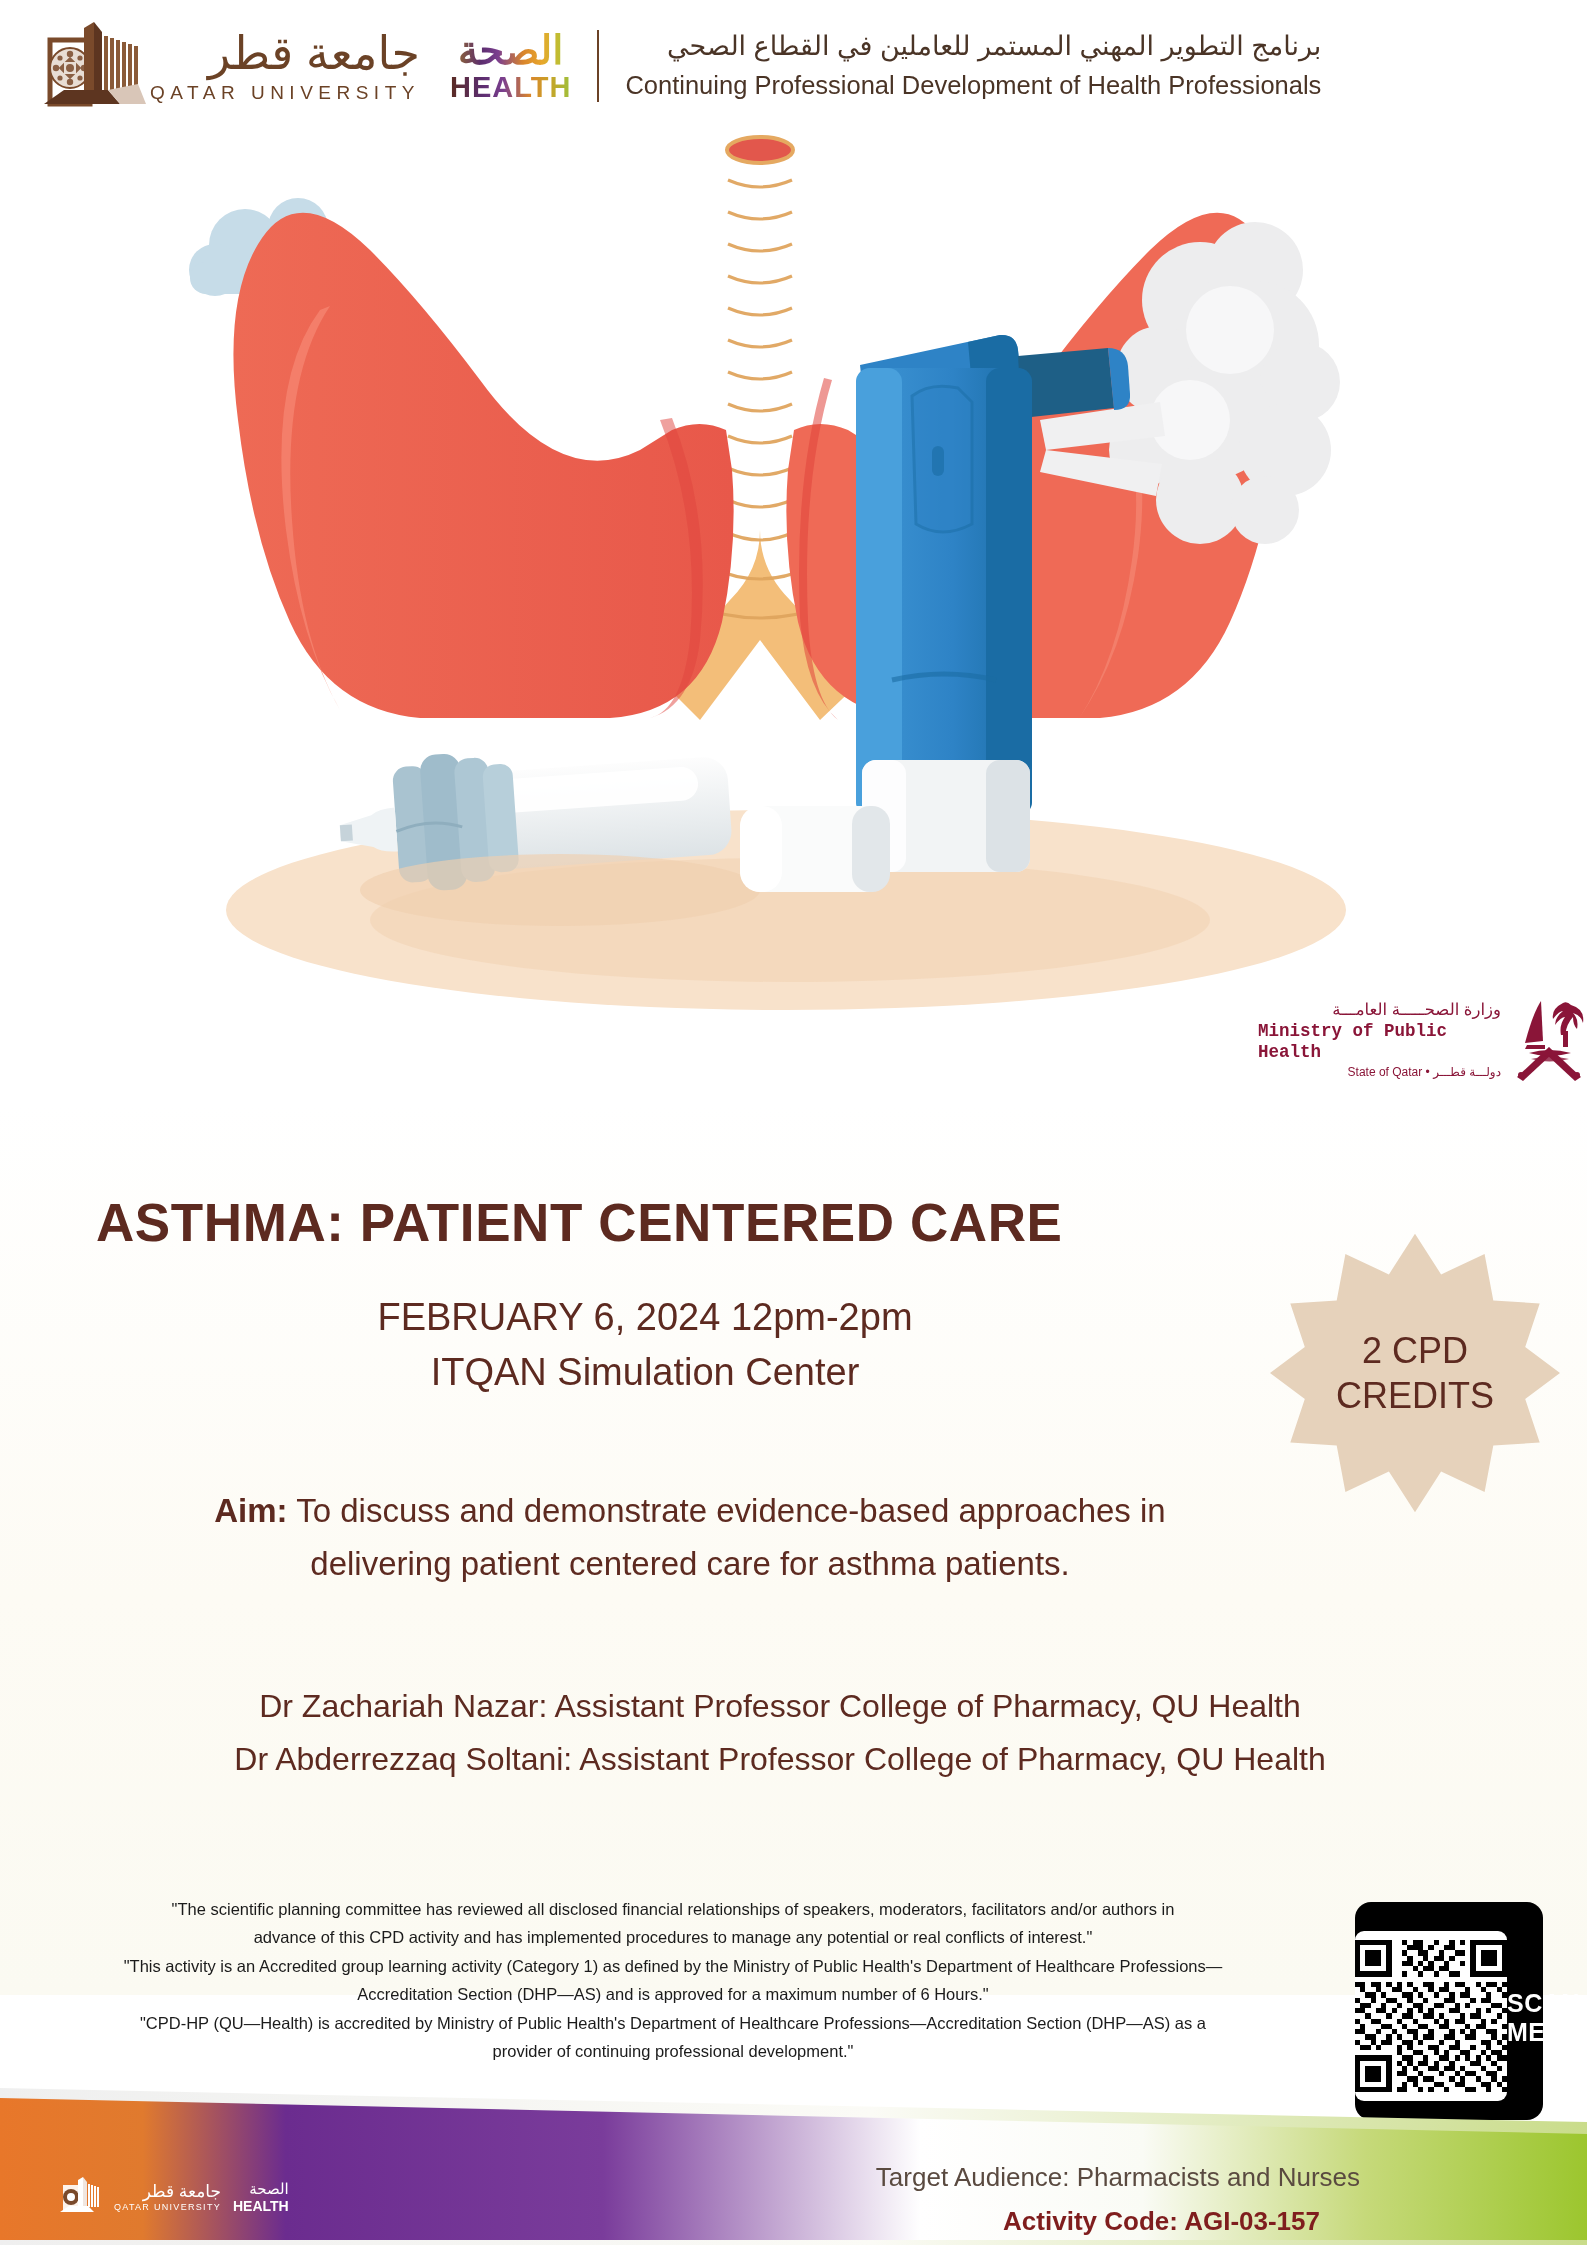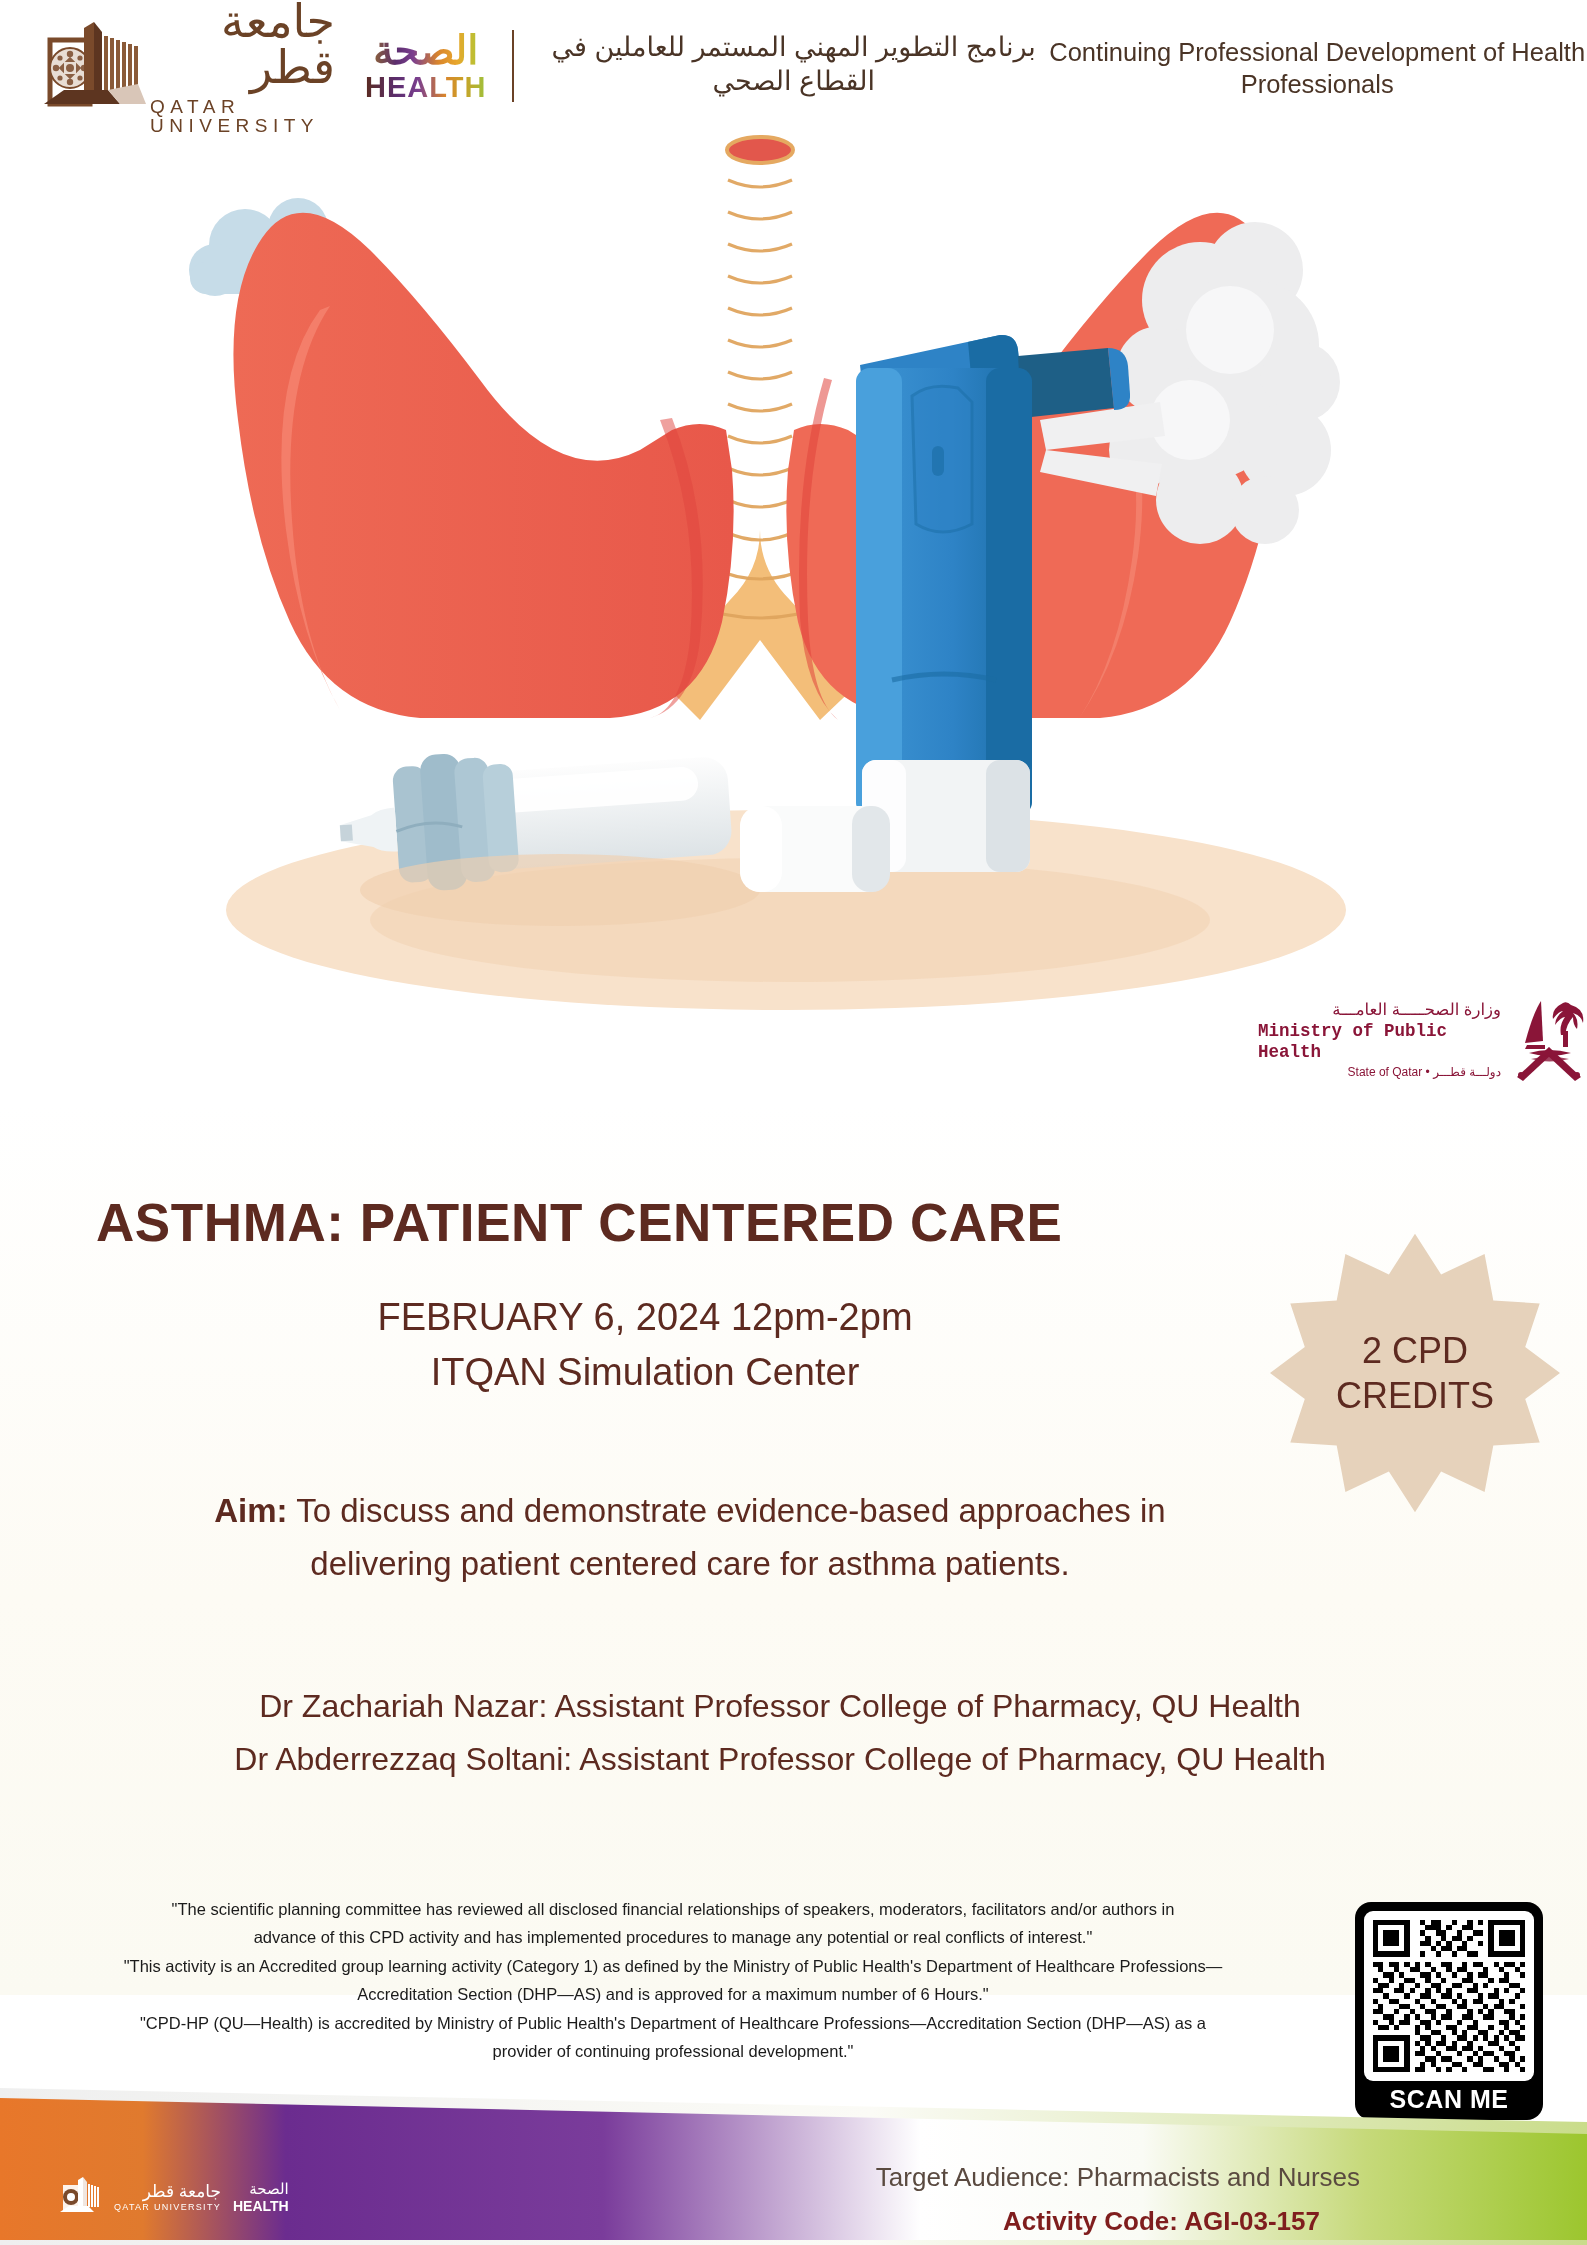--- a/index.html
+++ b/index.html
@@ -19,21 +19,21 @@
   .qu-en{font-size:19px;color:#6b4226;letter-spacing:5.5px;line-height:1;margin-top:7px;}
   .qu-text{display:flex;flex-direction:column;justify-content:center;}
   .health-logo{margin-left:30px;display:flex;flex-direction:column;align-items:center;}
   .health-ar{font-size:40px;line-height:1;font-weight:700;
      background:linear-gradient(90deg,#8c6239 0%,#5b2d6e 22%,#7b3f8f 38%,#d9852c 62%,#e8a72c 80%,#b5c334 100%);
      -webkit-background-clip:text;background-clip:text;color:transparent;direction:rtl;}
   .health-en{font-size:29px;line-height:1;font-weight:700;letter-spacing:1px;margin-top:3px;
      background:linear-gradient(90deg,#5a2b20 0%,#5b2d6e 26%,#7b3f8f 44%,#d9852c 66%,#c9a227 82%,#9ec13c 100%);
      -webkit-background-clip:text;background-clip:text;color:transparent;}
   .vdiv{width:2px;height:72px;background:#6b4226;margin:0 26px;}
-  .cpd-text{display:flex;flex-direction:row;justify-content:center;text-align:center;}
+  .cpd-text{display:flex;flex-direction:column;justify-content:center;}
   .cpd-ar{font-size:27px;color:#4a3426;direction:rtl;line-height:1.25;}
   .cpd-en{font-size:25.5px;color:#4a3426;line-height:1.25;margin-top:6px;}
 
   
   .illus{position:absolute;top:120px;left:0;width:1587px;height:900px;}
   .illus svg{display:block;}
 
   
   .moph{position:absolute;left:1258px;top:995px;display:flex;align-items:center;}
   .moph-txt{display:flex;flex-direction:column;align-items:flex-end;color:#8a1538;}
@@ -72,21 +72,21 @@
 
   .speakers{position:absolute;top:1680px;left:40px;width:1480px;text-align:center;
      font-size:32px;color:#5d2a20;line-height:1.65;}
   .speakers b{font-weight:400;}
 
   .disclaimer{position:absolute;top:1895px;left:28px;width:1290px;text-align:center;
      font-size:16.5px;color:#1b1b1b;line-height:1.72;}
 
   
   .qr-card{position:absolute;left:1355px;top:1902px;width:188px;height:218px;
-     background:#000;border-radius:16px;display:flex;flex-direction:column;align-items:center;
+     background:#000;border-radius:16px;display:flex;flex-direction:row;align-items:center;
      padding-top:9px;box-sizing:border-box;}
   .qr-white{width:170px;height:170px;background:#fff;border-radius:9px;display:flex;align-items:center;justify-content:center;}
   .qr-scan{color:#fff;font-size:25px;font-weight:700;letter-spacing:.5px;margin-top:4px;}
 
   
   .footer-wrap{position:absolute;left:0;top:2088px;width:1587px;height:157px;overflow:hidden;}
   .footer-audience{position:absolute;left:0;top:2162px;width:1320px;text-align:right;
      font-size:26px;color:#5a4a40;padding-left:40px;}
   .footer-code{position:absolute;left:0;top:2206px;width:1320px;text-align:right;
      font-size:26px;color:#7f1d1d;font-weight:800;}

